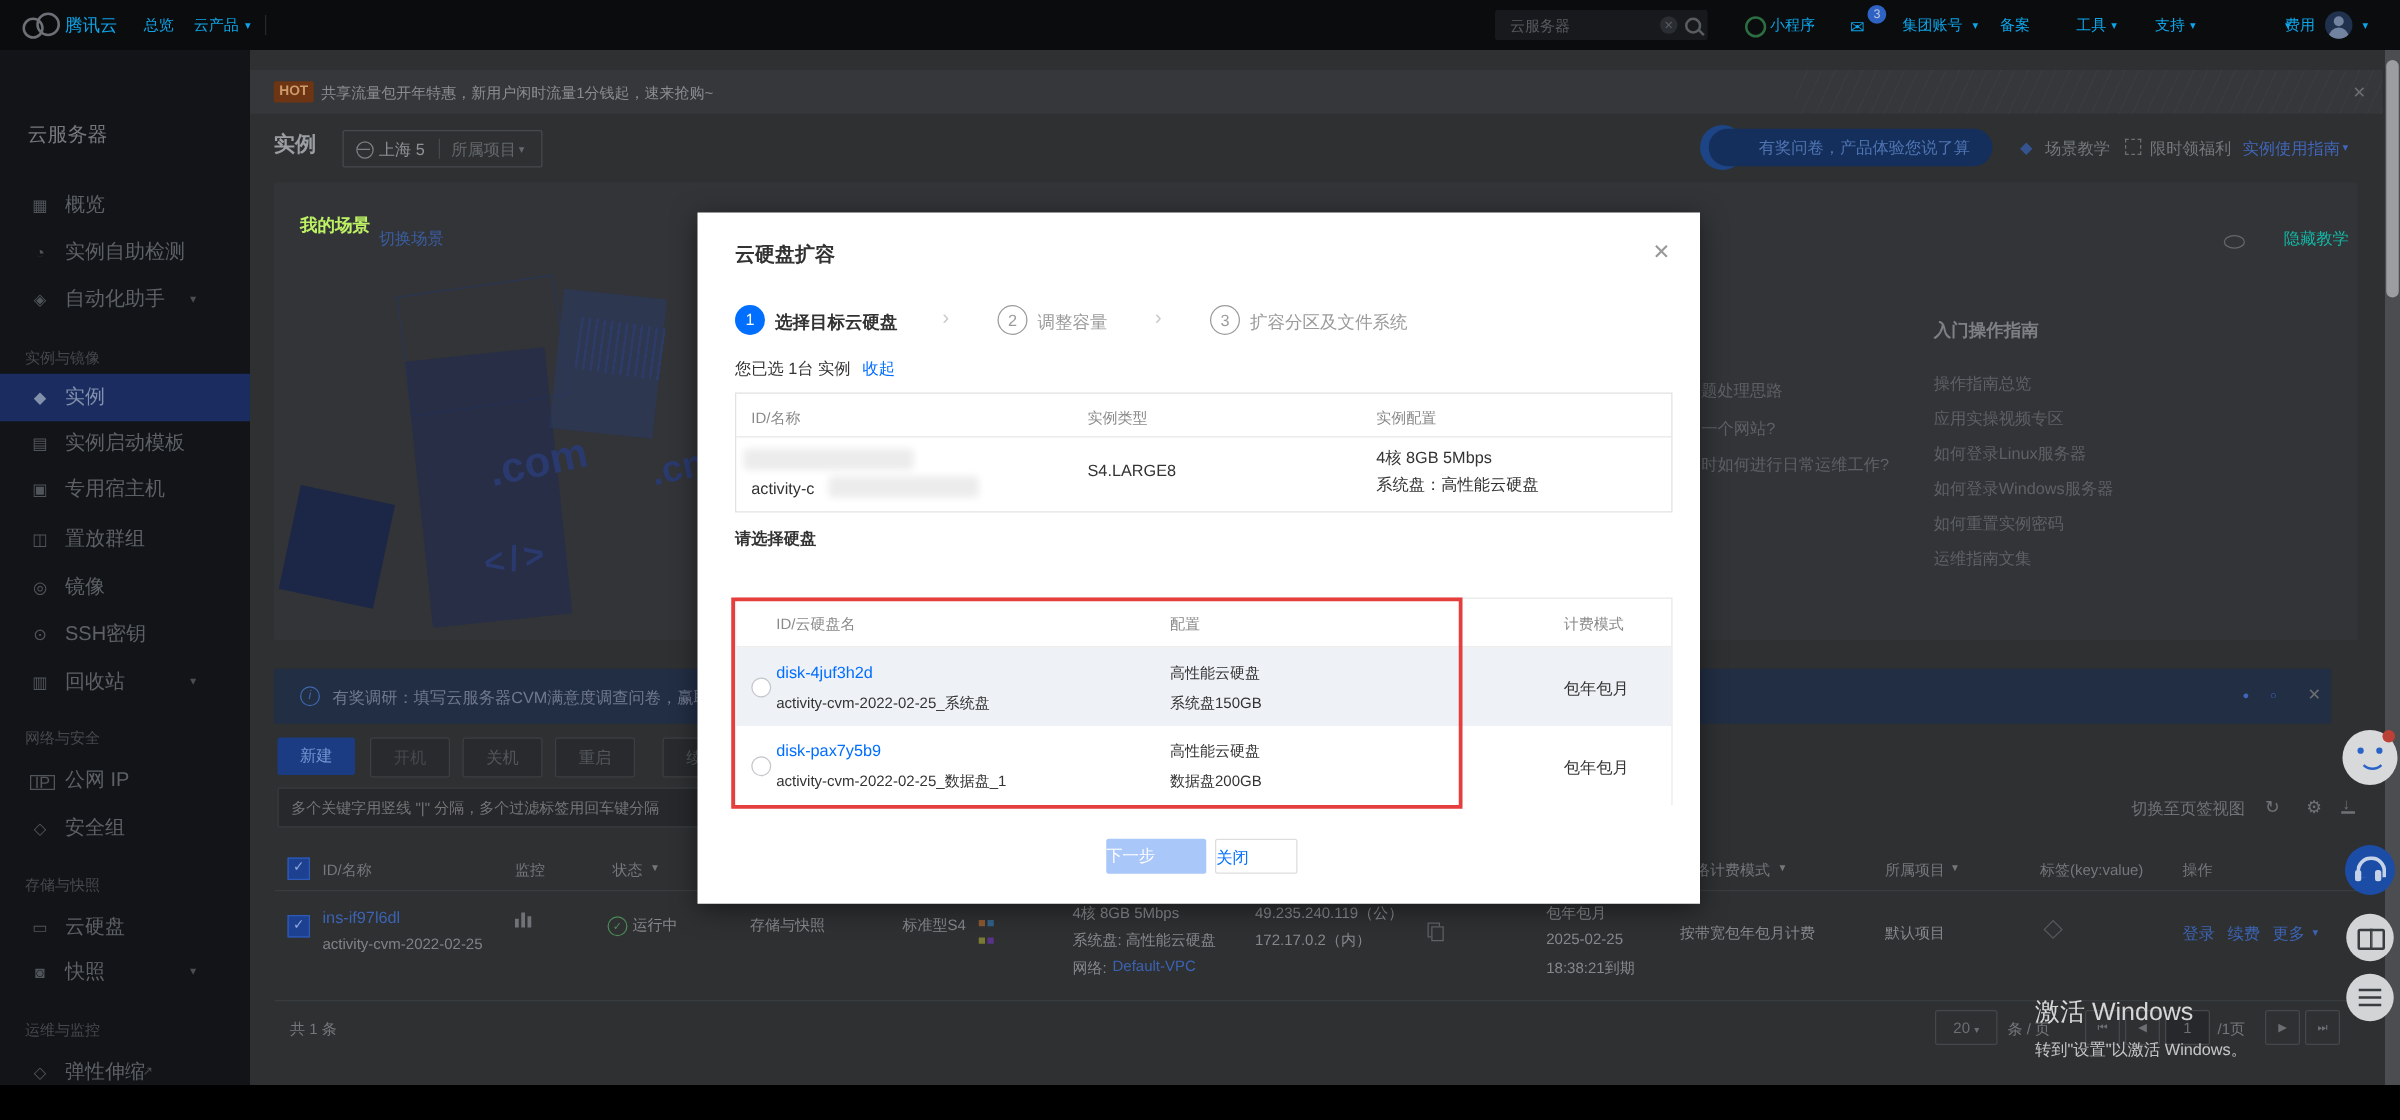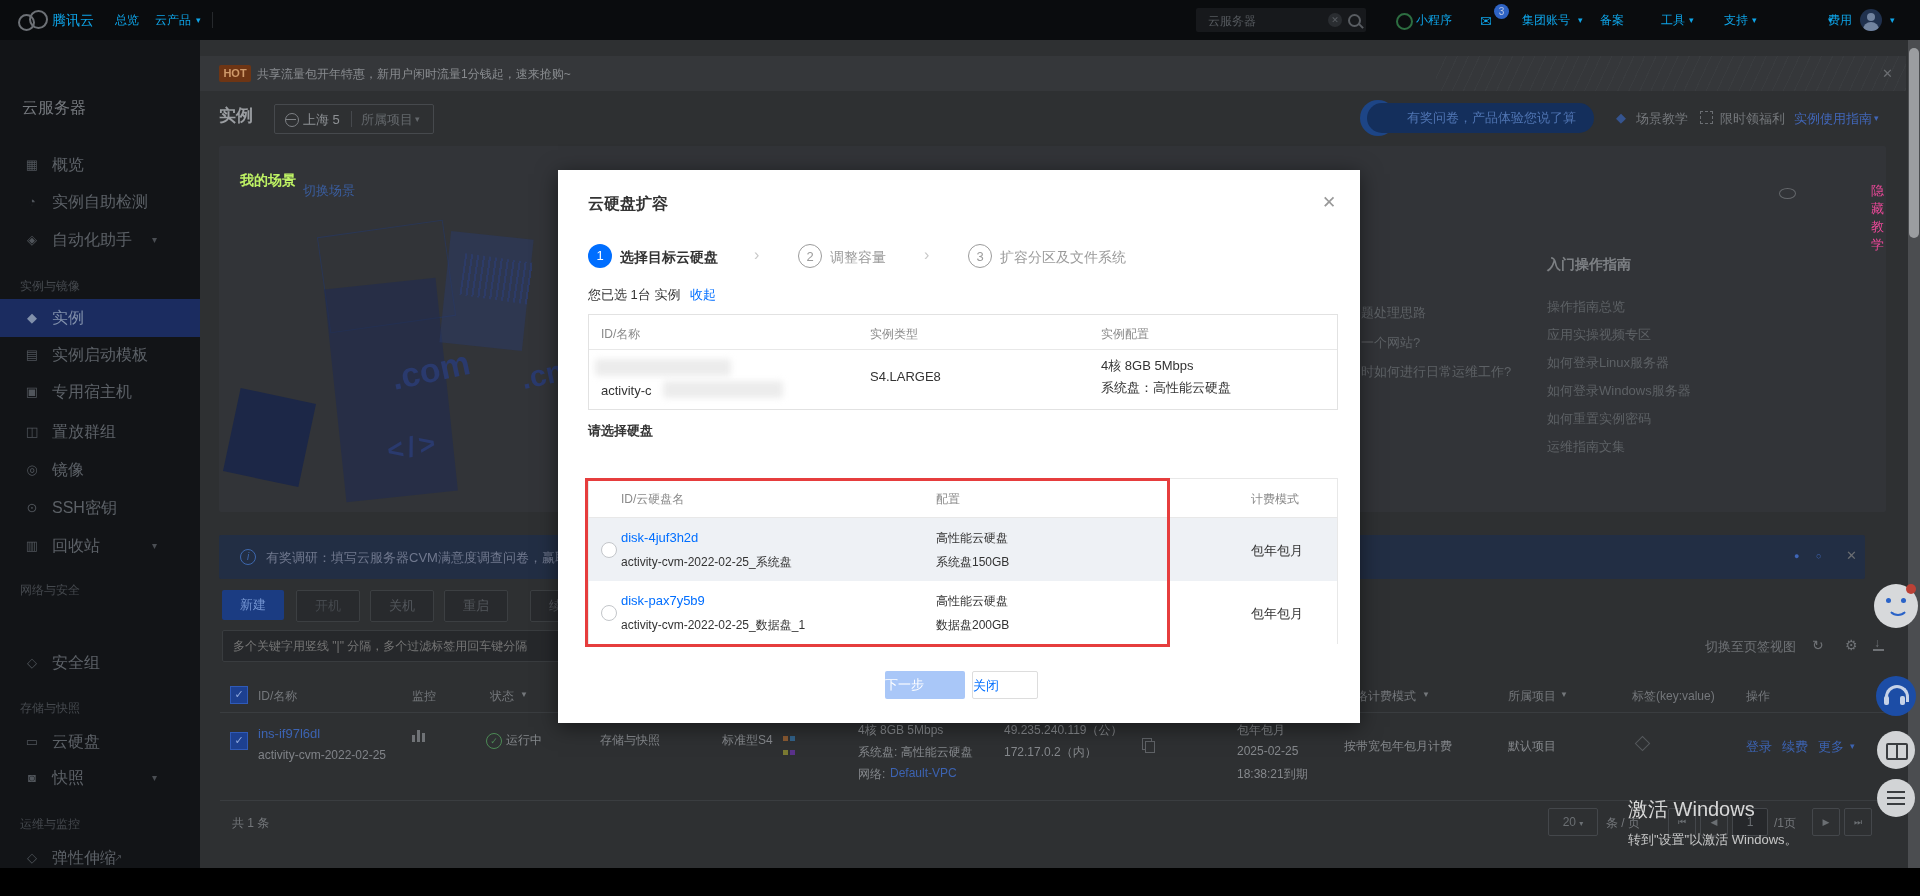--- a/index.html
+++ b/index.html
@@ -209,20 +209,24 @@
     <span class="slab">SSH密钥</span>
     </div>
   <div class="sitem" style="top:487px">
     <span class="sic">▥</span>
     <span class="slab">回收站</span>
     <span class="schev">▾</span>
     </div>
 
   <div class="ssec" style="top:540px">网络与安全</div>
 
+  <div class="sitem" style="top:566px">
+    <span class="sic ipbox" style="left:24px;top:14px">IP</span>
+    <span class="slab">公网 IP</span>
+    </div>
   <div class="sitem" style="top:604px">
     <span class="sic">◇</span>
     <span class="slab">安全组</span>
     </div>
 
   <div class="ssec" style="top:658px">存储与快照</div>
 
   <div class="sitem" style="top:683px">
     <span class="sic">▭</span>
     <span class="slab">云硬盘</span>
@@ -270,21 +274,21 @@
   <span class="abs" style="left:1500px;top:71px;width:11px;height:11px;border:1px dashed #6b6e72"></span>
   <span class="abs f13" style="left:1520px;top:70px;color:#74777b;cursor:pointer">限时领福利</span>
   <span class="abs f13" style="left:1594px;top:70px;color:#4166b8;cursor:pointer">实例使用指南</span>
   <span class="abs" style="left:1674px;top:73px;font-size:9px;color:#4166b8">▾</span>
 
   
   <div id="scene-card">
     <span class="abs f14 b" style="left:21px;top:26px;color:#bef264">我的场景</span>
     <span class="abs f13" style="left:84px;top:36px;color:#3a5d9e;cursor:pointer">切换场景</span>
     <span class="abs" style="left:1560px;top:42px;width:15px;height:9px;border:1.5px solid #64676b;border-radius:50%"></span>
-    <span class="abs f13" style="left:1652px;top:36px;color:#ec4899;cursor:pointer">隐藏教学</span>
+    <span class="abs f13" style="left:1608px;top:36px;color:#14b8a6;cursor:pointer">隐藏教学</span>
 
     <div class="shape" style="left:104px;top:82px;width:125px;height:95px;border:1px solid #273761;transform:rotate(-8deg);opacity:.7"></div>
     <div class="shape" style="left:116px;top:137px;width:112px;height:214px;background:#202c50;opacity:.6;transform:rotate(-6deg)"></div>
     <div class="shape" style="left:226px;top:89px;width:83px;height:112px;background:#2a3a68;opacity:.5;transform:rotate(6deg)"></div>
     <div class="shape" style="left:243px;top:112px;width:71px;height:42px;transform:rotate(8deg);opacity:.8;background:repeating-linear-gradient(90deg,#2c3c6e 0 2px,transparent 2px 6px)"></div>
     <div class="shape" style="left:12px;top:249px;width:77px;height:85px;background:#1c2747;transform:rotate(12deg)"></div>
     <span class="shape b" style="left:172px;top:205px;font-size:34px;color:#2a3a6e;transform:rotate(-12deg)">.com</span>
     <span class="shape b" style="left:302px;top:212px;font-size:30px;color:#2a3a6e;transform:rotate(-12deg)">.cn</span>
     <span class="shape b" style="left:168px;top:285px;font-size:28px;color:#2a3a6e;transform:rotate(-10deg);letter-spacing:4px">&lt;/&gt;</span>
 

